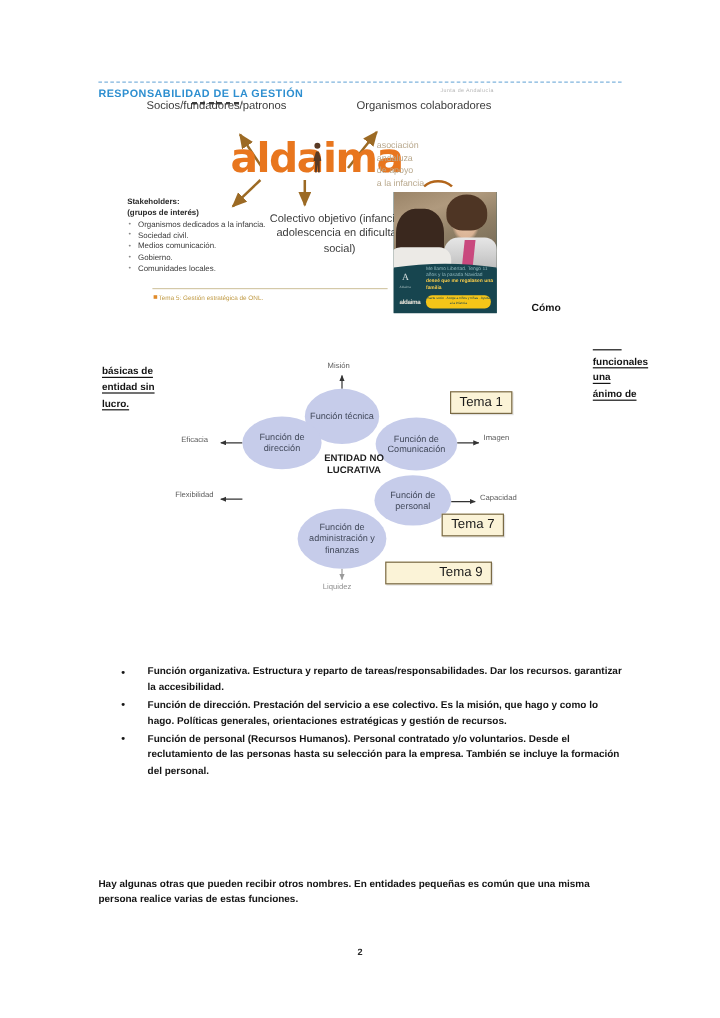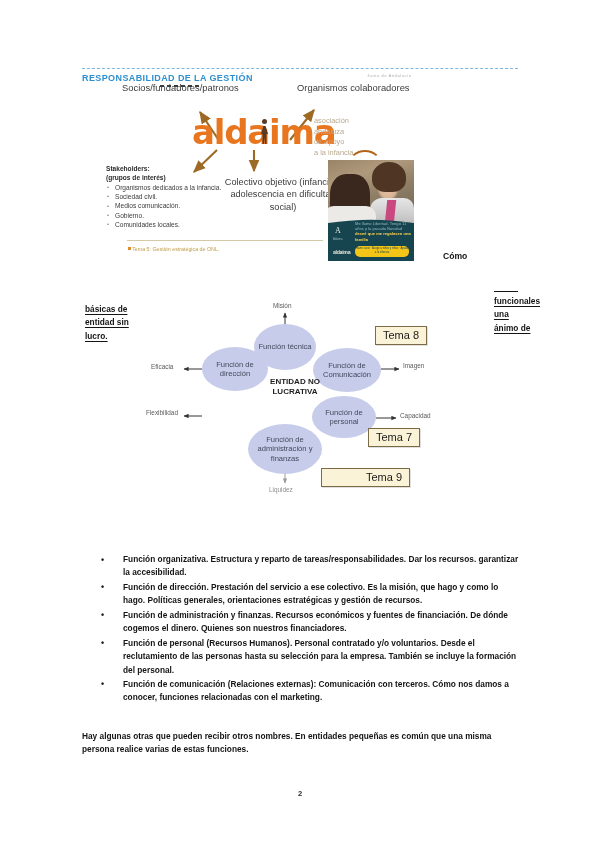--- a/index.html
+++ b/index.html
@@ -594,32 +594,30 @@
 
     <div class="core">ENTIDAD NO LUCRATIVA</div>
 
     <div class="tick tick-mision">Misión</div>
     <div class="tick tick-eficacia">Eficacia</div>
     <div class="tick tick-flexibilidad">Flexibilidad</div>
     <div class="tick tick-imagen">Imagen</div>
     <div class="tick tick-capacidad">Capacidad</div>
     <div class="tick tick-liquidez">Liquidez</div>
 
-    <div class="tema tema-8">Tema 8</div>
+    <div class="tema tema-8">Tema 1</div>
     <div class="tema tema-7">Tema 7</div>
     <div class="tema tema-9">Tema 9</div>
   </div>
 
   <div class="body-text">
     <ul>
       <li>Función organizativa. Estructura y reparto de tareas/responsabilidades. Dar los recursos. garantizar la accesibilidad.</li>
       <li>Función de dirección. Prestación del servicio a ese colectivo. Es la misión, que hago y como lo hago. Políticas generales, orientaciones estratégicas y gestión de recursos.</li>
-      <li>Función de administración y finanzas. Recursos económicos y fuentes de financiación. De dónde cogemos el dinero. Quienes son nuestros financiadores.</li>
       <li>Función de personal (Recursos Humanos). Personal contratado y/o voluntarios. Desde el reclutamiento de las personas hasta su selección para la empresa. También se incluye la formación del personal.</li>
-      <li>Función de comunicación (Relaciones externas): Comunicación con terceros. Cómo nos damos a conocer, funciones relacionadas con el marketing.</li>
     </ul>
   </div>
 
   <div class="closing">Hay algunas otras que pueden recibir otros nombres. En entidades pequeñas es común que una misma persona realice varias de estas funciones.</div>
 
   <div class="page-num">2</div>
 
 </div>
 
 </body></html>

